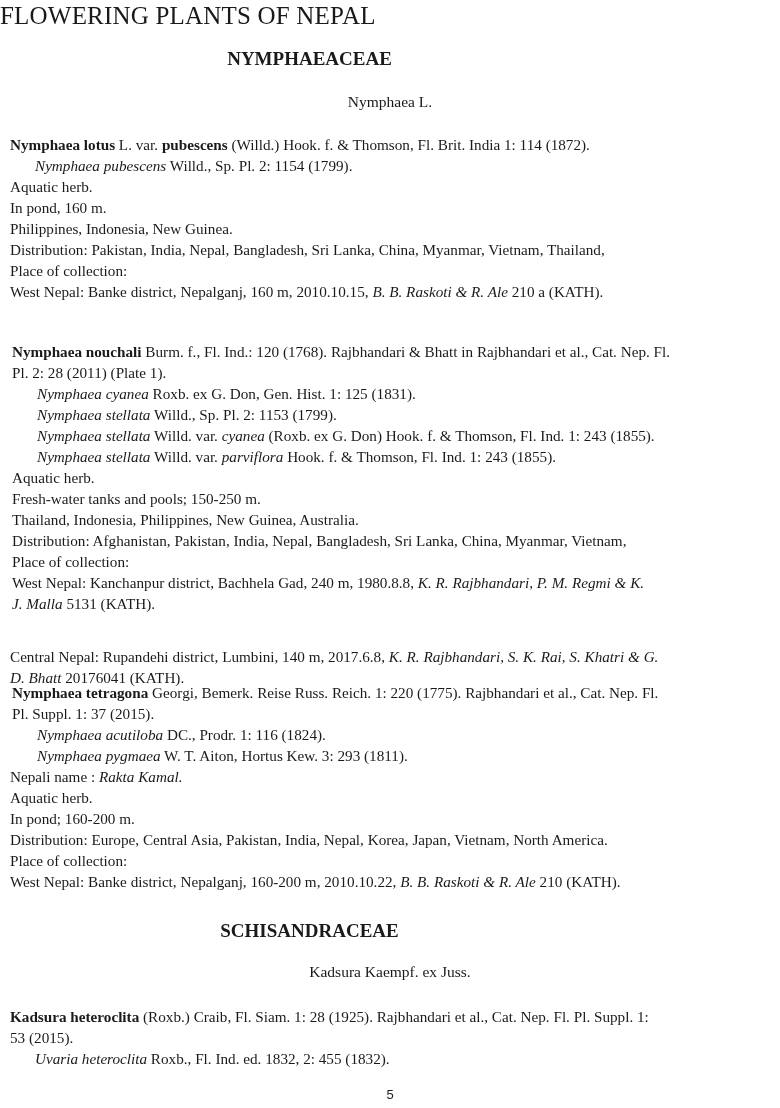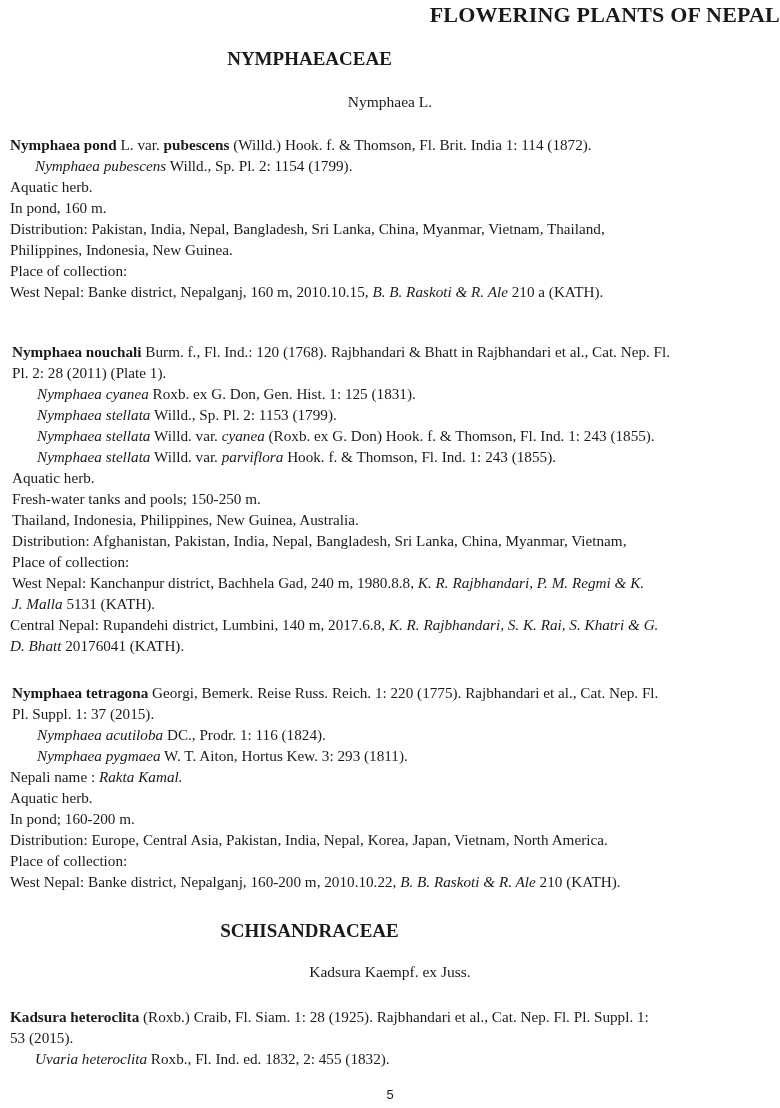--- a/index.html
+++ b/index.html
@@ -1,19 +1,19 @@
 <!DOCTYPE html>
 <html><head>
 <meta charset="utf-8">
 <style>
   html, body { margin: 0; padding: 0; background: #ffffff; }
   body { width: 780px; height: 1108px; position: relative; overflow: hidden;
          font-family: "Liberation Serif", "DejaVu Serif", serif; color: #1a1a1a; }
-  .title { position: absolute; left: 0; width: 780px; top: 2px; text-align: right;
-           font-weight: bold; font-size: 22px; letter-spacing: 0.2px; }
+  .title { position: absolute; left: 0; width: 780px; top: 2px; text-align: left;
+           font-weight: normal; font-size: 25px; letter-spacing: 0.2px; }
   .family { position: absolute; left: 0; width: 619px; text-align: center;
             font-weight: bold; font-size: 19px; }
   .genus { position: absolute; left: 0; width: 780px; text-align: center; font-size: 15.5px; }
   .genus b { font-weight: normal; }
   .block { position: absolute; left: 10px; width: 768px; font-size: 15.2px; line-height: 21px; }
   .block.ind2 { left: 12px; }
   .line { white-space: nowrap; }
   .syn { padding-left: 8px; margin-left: 17px; }
   .b { font-weight: bold; }
   .i { font-style: italic; }
@@ -22,45 +22,45 @@
 </style>
 </head>
 <body>
 
 <div class="title">FLOWERING PLANTS OF NEPAL</div>
 
 <div class="family" style="top:48px;">NYMPHAEACEAE</div>
 <div class="genus" style="top:93px;"><b>Nymphaea</b><span> L.</span></div>
 
 <div class="block" style="top:134px;">
-  <div class="line"><span class="b">Nymphaea pond</span><span> L. var. </span><span class="b">pubescens</span><span> (Willd.) Hook. f. &amp; Thomson, Fl. Brit. India 1: 114 (1872).</span></div>
+  <div class="line"><span class="b">Nymphaea lotus</span><span> L. var. </span><span class="b">pubescens</span><span> (Willd.) Hook. f. &amp; Thomson, Fl. Brit. India 1: 114 (1872).</span></div>
   <div class="line syn"><span class="i">Nymphaea pubescens</span><span> Willd., Sp. Pl. 2: 1154 (1799).</span></div>
   <div class="line">Aquatic herb.</div>
   <div class="line">In pond, 160 m.</div>
+  <div class="line">Philippines, Indonesia, New Guinea.</div>
   <div class="line">Distribution: Pakistan, India, Nepal, Bangladesh, Sri Lanka, China, Myanmar, Vietnam, Thailand,</div>
-  <div class="line">Philippines, Indonesia, New Guinea.</div>
   <div class="line">Place of collection:</div>
   <div class="line"><span>West Nepal: Banke district, Nepalganj, 160 m, 2010.10.15, </span><span class="i">B. B. Raskoti &amp; R. Ale</span><span> 210 a  (KATH).</span></div>
 </div>
 
 <div class="block ind2" style="top:341px;">
   <div class="line"><span class="b">Nymphaea nouchali</span><span> Burm. f., Fl. Ind.: 120 (1768). Rajbhandari &amp; Bhatt in Rajbhandari et al., Cat. Nep. Fl.</span></div>
   <div class="line">Pl. 2: 28 (2011) (Plate 1).</div>
   <div class="line syn"><span class="i">Nymphaea cyanea</span><span> Roxb. ex G. Don, Gen. Hist. 1: 125 (1831).</span></div>
   <div class="line syn"><span class="i">Nymphaea stellata</span><span> Willd., Sp. Pl. 2: 1153 (1799).</span></div>
   <div class="line syn"><span class="i">Nymphaea stellata</span><span> Willd. var. </span><span class="i">cyanea</span><span> (Roxb. ex G. Don) Hook. f. &amp; Thomson, Fl. Ind. 1: 243 (1855).</span></div>
   <div class="line syn"><span class="i">Nymphaea stellata</span><span> Willd. var. </span><span class="i">parviflora</span><span> Hook. f. &amp; Thomson, Fl. Ind. 1: 243 (1855).</span></div>
   <div class="line">Aquatic herb.</div>
   <div class="line">Fresh-water tanks and pools; 150-250 m.</div>
   <div class="line">Thailand, Indonesia, Philippines, New Guinea, Australia.</div>
   <div class="line">Distribution: Afghanistan, Pakistan, India, Nepal, Bangladesh, Sri Lanka, China, Myanmar, Vietnam,</div>
   <div class="line">Place of collection:</div>
   <div class="line"><span>West Nepal: Kanchanpur district, Bachhela Gad, 240 m, 1980.8.8,  </span><span class="i">K. R. Rajbhandari, P. M. Regmi &amp; K.</span></div>
   <div class="line"><span class="i">J. Malla</span><span> 5131 (KATH).</span></div>
-  <div class="line" style="margin-left:-2px;"><span>Central Nepal: Rupandehi district, Lumbini, 140 m, 2017.6.8, </span><span class="i">K. R. Rajbhandari, S. K. Rai, S. Khatri &amp; G.</span></div>
+  <div class="line" style="margin-left:-2px;margin-top:32px;"><span>Central Nepal: Rupandehi district, Lumbini, 140 m, 2017.6.8, </span><span class="i">K. R. Rajbhandari, S. K. Rai, S. Khatri &amp; G.</span></div>
   <div class="line" style="margin-left:-2px;"><span class="i">D. Bhatt</span><span> 20176041 (KATH).</span></div>
 </div>
 
 <div class="block ind2" style="top:682px;">
   <div class="line"><span class="b">Nymphaea tetragona</span><span> Georgi, Bemerk. Reise Russ. Reich. 1: 220 (1775). Rajbhandari et al., Cat. Nep. Fl.</span></div>
   <div class="line">Pl. Suppl. 1: 37 (2015).</div>
   <div class="line syn"><span class="i">Nymphaea acutiloba</span><span> DC., Prodr. 1: 116 (1824).</span></div>
   <div class="line syn"><span class="i">Nymphaea pygmaea</span><span> W. T. Aiton, Hortus Kew. 3: 293 (1811).</span></div>
   <div class="line" style="margin-left:-2px;"><span>Nepali name : </span><span class="i">Rakta Kamal.</span></div>
   <div class="line" style="margin-left:-2px;">Aquatic herb.</div>

